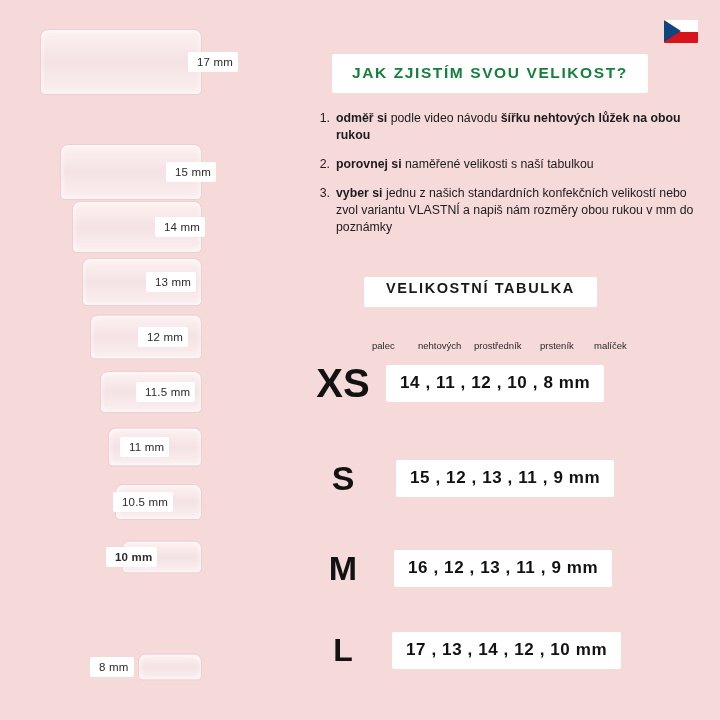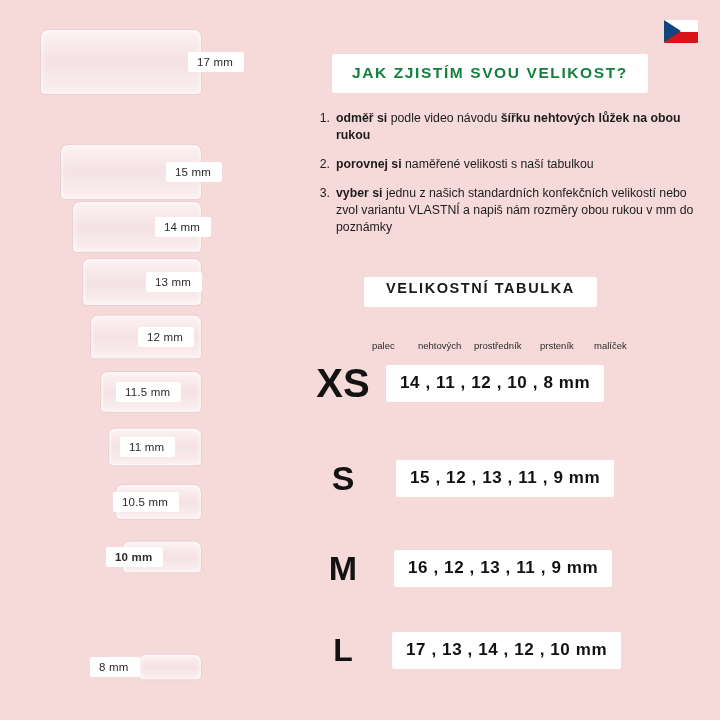--- a/index.html
+++ b/index.html
@@ -57,21 +57,21 @@
     background: linear-gradient(180deg, #fdf1f1 0%, #f4e2e4 50%, #fbeff0 100%);
     border: 1px solid #eccfd3;
     box-shadow: inset 0 0 6px rgba(255,255,255,0.9);
   }
   .tip-label {
     position: absolute;
     background: #ffffff;
     color: #2b2b2b;
     font-size: 11.5px;
     letter-spacing: .2px;
-    padding: 4px 11px 4px 9px;
+    padding: 4px 5px 4px 9px;
     border-radius: 2px;
     top: 50%;
     transform: translateY(-50%);
     white-space: nowrap;
   }
 
   
   .right {
     position: absolute;
     left: 300px;
@@ -200,21 +200,21 @@
     <div class="tip-row" style="top: 220px;">
       <div class="tip-shape" style="width: 118px; height: 46px; left: 82px; border-radius: 8px 8px 5px 5px;"></div>
       <div class="tip-label" style="left: 146px;">13 mm</div>
     </div>
     <div class="tip-row" style="top: 275px;">
       <div class="tip-shape" style="width: 110px; height: 43px; left: 90px; border-radius: 8px 8px 5px 5px;"></div>
       <div class="tip-label" style="left: 138px;">12 mm</div>
     </div>
     <div class="tip-row" style="top: 330px;">
       <div class="tip-shape" style="width: 100px; height: 40px; left: 100px; border-radius: 8px 8px 5px 5px;"></div>
-      <div class="tip-label" style="left: 116px; text-align: right;">11.5 mm</div>
+      <div class="tip-label" style="left: 136px; text-align: right;">11.5 mm</div>
     </div>
     <div class="tip-row" style="top: 385px;">
       <div class="tip-shape" style="width: 92px; height: 37px; left: 108px; border-radius: 8px 8px 5px 5px;"></div>
       <div class="tip-label" style="left: 120px;">11 mm</div>
     </div>
     <div class="tip-row" style="top: 440px;">
       <div class="tip-shape" style="width: 85px; height: 34px; left: 115px; border-radius: 8px 8px 5px 5px;"></div>
       <div class="tip-label" style="left: 113px;">10.5 mm</div>
     </div>
     <div class="tip-row" style="top: 495px; font-weight: bold;">

